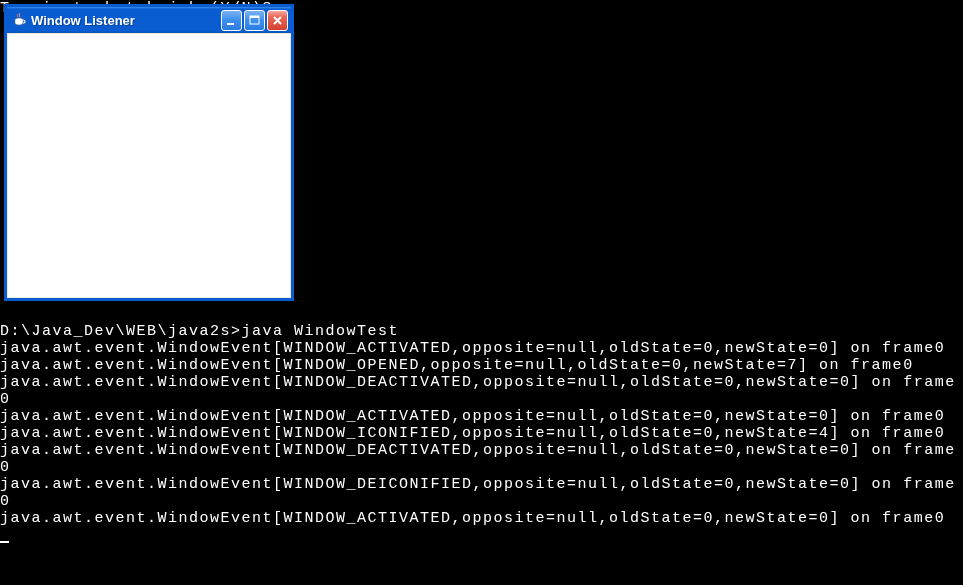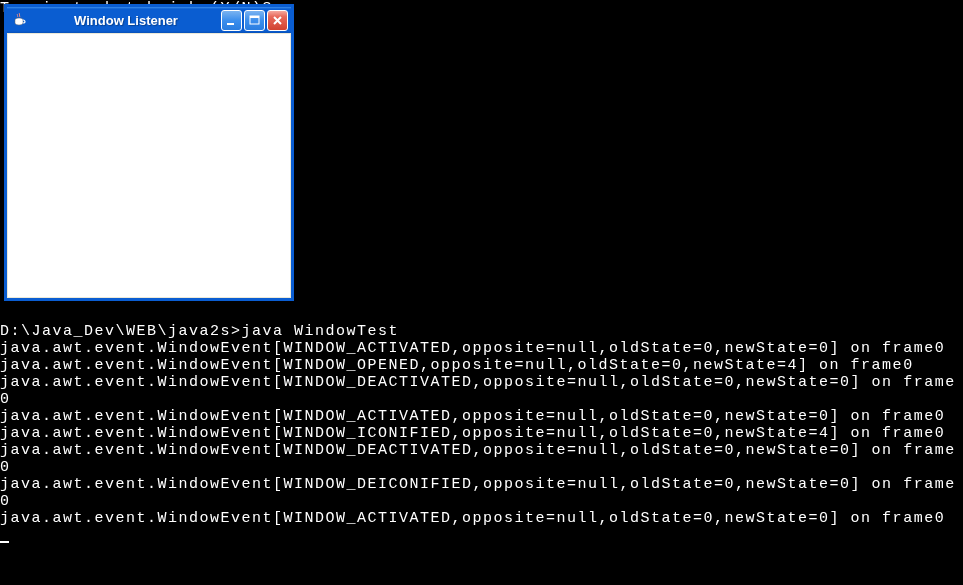--- a/index.html
+++ b/index.html
@@ -36,21 +36,20 @@
       background: #ece9d8;
       box-shadow: 0 0 0 0;
     }
     .titlebar {
       height: 26px;
       background: linear-gradient(to bottom, #3b8eed 0%, #0a5dd1 8%, #0a5dd1 92%, #0850b8 100%);
       display: flex;
       align-items: center;
       padding: 0 3px 0 4px;
       position: relative;
-      text-align: center;
     }
     .titlebar-icon {
       width: 16px;
       height: 16px;
       margin-right: 4px;
       flex-shrink: 0;
     }
     .titlebar-icon svg {
       width: 100%;
       height: 100%;
@@ -149,20 +148,20 @@
           </svg>
       </div>
     </div>
   </div>
   <div class="window-content"></div>
 </div>
 
 <div class="terminal-output">
 <span>D:\Java_Dev\WEB\java2s&gt;java WindowTest</span>
 <span>java.awt.event.WindowEvent[WINDOW_ACTIVATED,opposite=null,oldState=0,newState=0] on frame0</span>
-<span>java.awt.event.WindowEvent[WINDOW_OPENED,opposite=null,oldState=0,newState=4] on frame0</span>
+<span>java.awt.event.WindowEvent[WINDOW_OPENED,opposite=null,oldState=0,newState=7] on frame0</span>
 <span>java.awt.event.WindowEvent[WINDOW_DEACTIVATED,opposite=null,oldState=0,newState=0] on frame0</span>
 <span>java.awt.event.WindowEvent[WINDOW_ACTIVATED,opposite=null,oldState=0,newState=0] on frame0</span>
 <span>java.awt.event.WindowEvent[WINDOW_ICONIFIED,opposite=null,oldState=0,newState=4] on frame0</span>
 <span>java.awt.event.WindowEvent[WINDOW_DEACTIVATED,opposite=null,oldState=0,newState=0] on frame0</span>
 <span>java.awt.event.WindowEvent[WINDOW_DEICONIFIED,opposite=null,oldState=0,newState=0] on frame0</span>
 <span>java.awt.event.WindowEvent[WINDOW_ACTIVATED,opposite=null,oldState=0,newState=0] on frame0</span>
 <span class="cursor"></span></div>
 
 </body></html>

